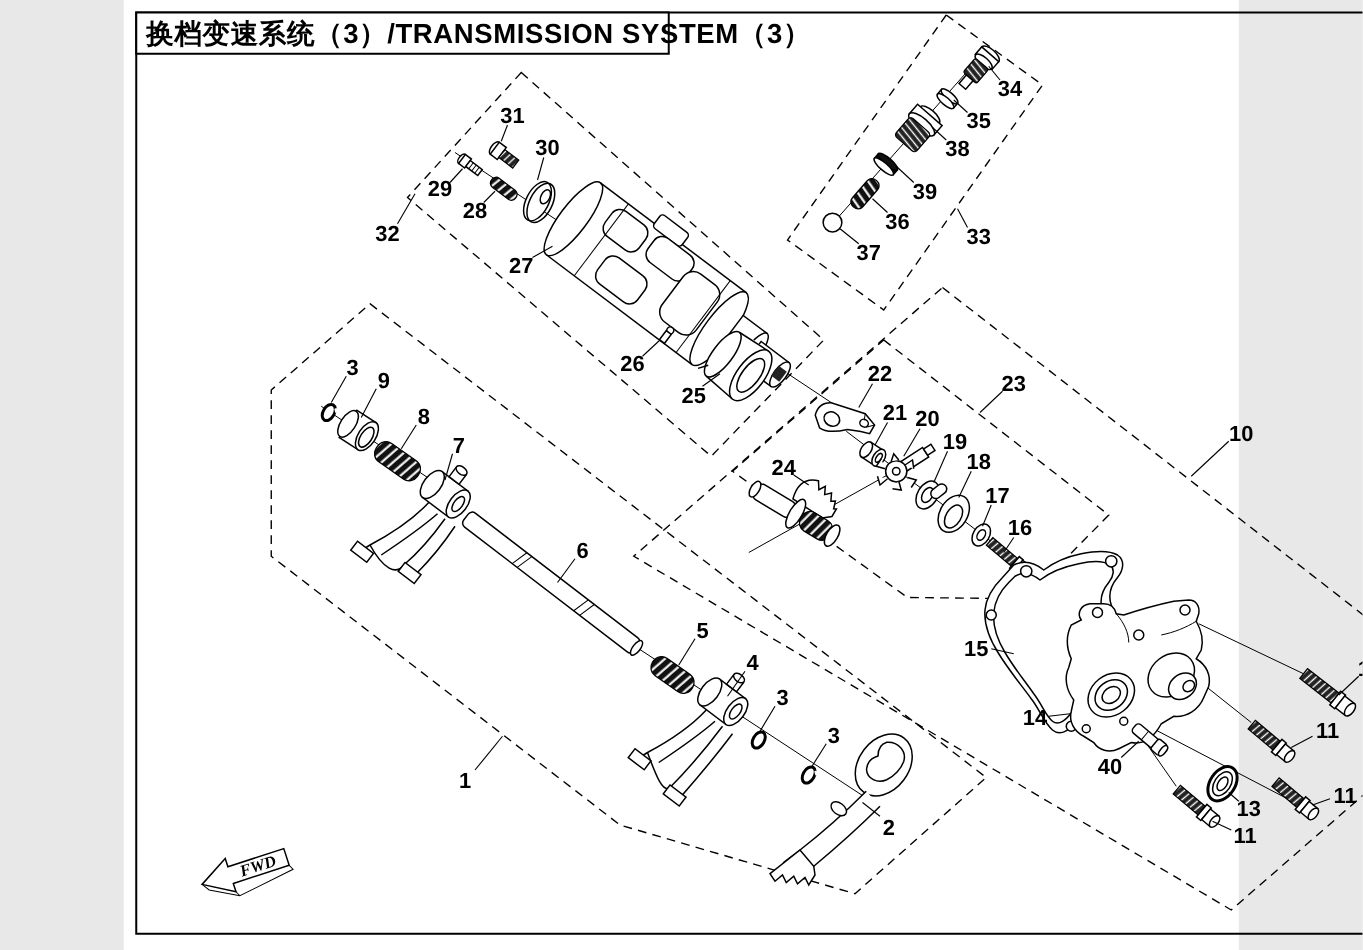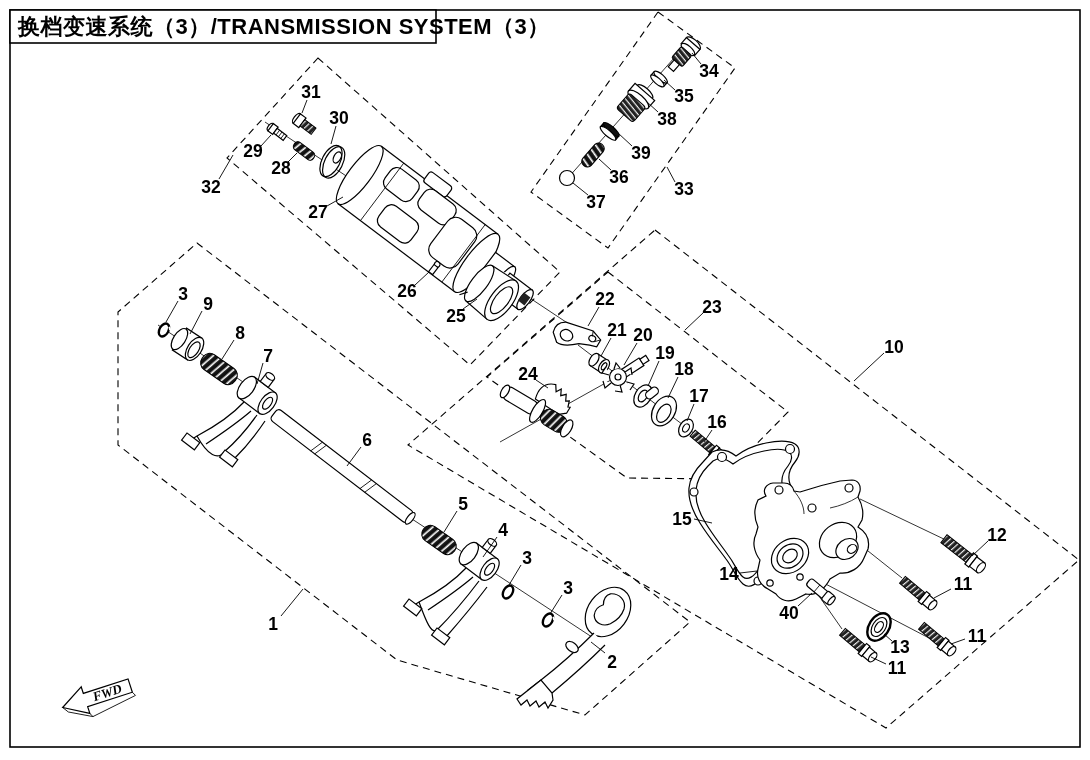--- a/index.html
+++ b/index.html
@@ -1,16 +1,16 @@
 <!DOCTYPE html>
 <html><head>
 <meta charset="utf-8">
 <style>
   html,body{margin:0;padding:0;background:#e8e8e8;}
-  .page{width:1090px;height:760px;background:#ffffff;position:relative;margin:0 auto;
+  .page{width:892px;height:760px;background:#ffffff;position:relative;margin:0 auto;
         font-family:"Liberation Sans","DejaVu Sans",sans-serif;}
   svg{display:block;}
   .frame{fill:none;stroke:#000;stroke-width:1.6;}
   .titlebox{fill:#fff;stroke:#000;stroke-width:1.6;}
   .title-text{font-size:22px;font-weight:bold;fill:#000;letter-spacing:0.5px;}
   .dashbox{fill:none;stroke:#000;stroke-width:1.1;stroke-dasharray:7 5;}
   .axis{stroke:#000;stroke-width:0.8;fill:none;}
   .leader{stroke:#000;stroke-width:0.9;fill:none;}
   .callout{font-size:17.5px;font-weight:bold;fill:#000;text-anchor:middle;}
   .p{stroke:#000;stroke-width:1.2;fill:#fff;}

